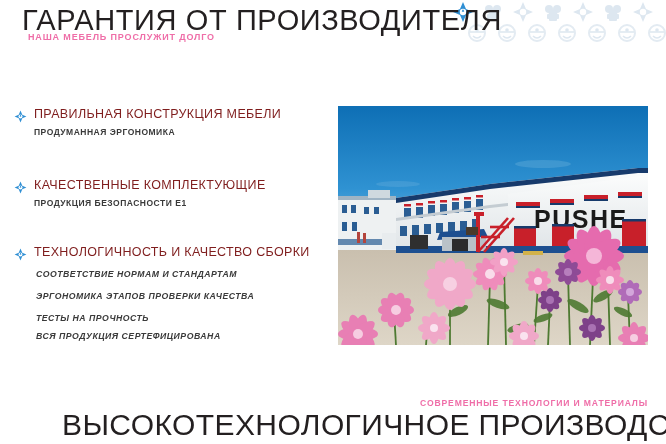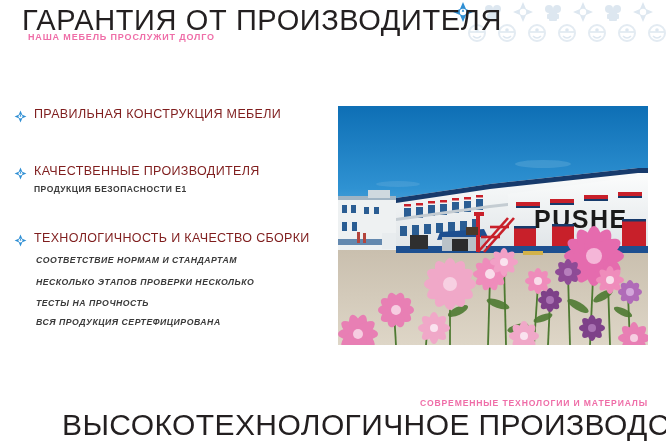--- a/index.html
+++ b/index.html
@@ -277,50 +277,51 @@
     <div class="feature-head">
       <span class="bullet-icon">
         <svg viewBox="0 0 22 22">
           <path d="M11 1 L14 8 L21 11 L14 14 L11 21 L8 14 L1 11 L8 8 Z" fill="#2f8fd4"></path>
           <circle cx="11" cy="11" r="3.4" fill="#ffffff"></circle>
           <path d="M11 7.8 L12.6 10.4 L11 11.4 L9.4 10.4 Z" fill="#2f8fd4"></path>
         </svg>
       </span>
       <span class="feature-title">ПРАВИЛЬНАЯ КОНСТРУКЦИЯ МЕБЕЛИ</span>
     </div>
+    <div class="feature-sub">ПРОДУМАННАЯ ЭРГОНОМИКА</div>
   </div>
 
   <div class="feature" id="feature-1">
     <div class="feature-head">
       <span class="bullet-icon">
         <svg viewBox="0 0 22 22">
           <path d="M11 1 L14 8 L21 11 L14 14 L11 21 L8 14 L1 11 L8 8 Z" fill="#2f8fd4"></path>
           <circle cx="11" cy="11" r="3.4" fill="#ffffff"></circle>
           <path d="M11 7.8 L12.6 10.4 L11 11.4 L9.4 10.4 Z" fill="#2f8fd4"></path>
         </svg>
       </span>
-      <span class="feature-title">КАЧЕСТВЕННЫЕ ПРОИЗВОДИТЕЛЯ</span>
+      <span class="feature-title">КАЧЕСТВЕННЫЕ КОМПЛЕКТУЮЩИЕ</span>
     </div>
     <div class="feature-sub">ПРОДУКЦИЯ БЕЗОПАСНОСТИ Е1</div>
   </div>
 
   <div class="feature" id="feature-2">
     <div class="feature-head">
       <span class="bullet-icon">
         <svg viewBox="0 0 22 22">
           <path d="M11 1 L14 8 L21 11 L14 14 L11 21 L8 14 L1 11 L8 8 Z" fill="#2f8fd4"></path>
           <circle cx="11" cy="11" r="3.4" fill="#ffffff"></circle>
           <path d="M11 7.8 L12.6 10.4 L11 11.4 L9.4 10.4 Z" fill="#2f8fd4"></path>
         </svg>
       </span>
       <span class="feature-title">ТЕХНОЛОГИЧНОСТЬ И КАЧЕСТВО СБОРКИ</span>
     </div>
     <ul class="feature-items">
       <li>СООТВЕТСТВИЕ НОРМАМ И СТАНДАРТАМ</li>
-      <li>НЕСКОЛЬКО ЭТАПОВ ПРОВЕРКИ НЕСКОЛЬКО</li>
+      <li>ЭРГОНОМИКА ЭТАПОВ ПРОВЕРКИ КАЧЕСТВА</li>
       <li>ТЕСТЫ НА ПРОЧНОСТЬ</li>
       <li>ВСЯ ПРОДУКЦИЯ СЕРТЕФИЦИРОВАНА</li>
     </ul>
   </div>
 
 </div>
 
 <div class="photo">
   <svg viewBox="0 0 310 239" preserveAspectRatio="none" aria-hidden="true">
     <defs>

